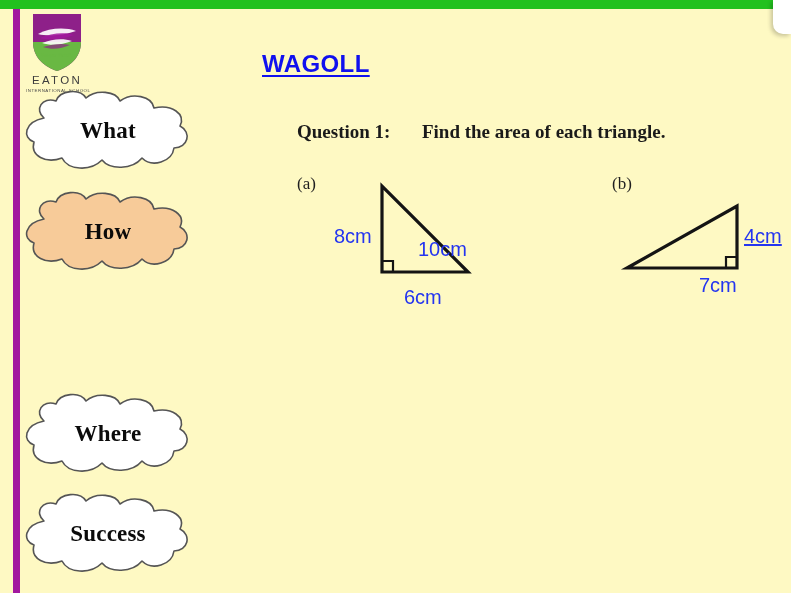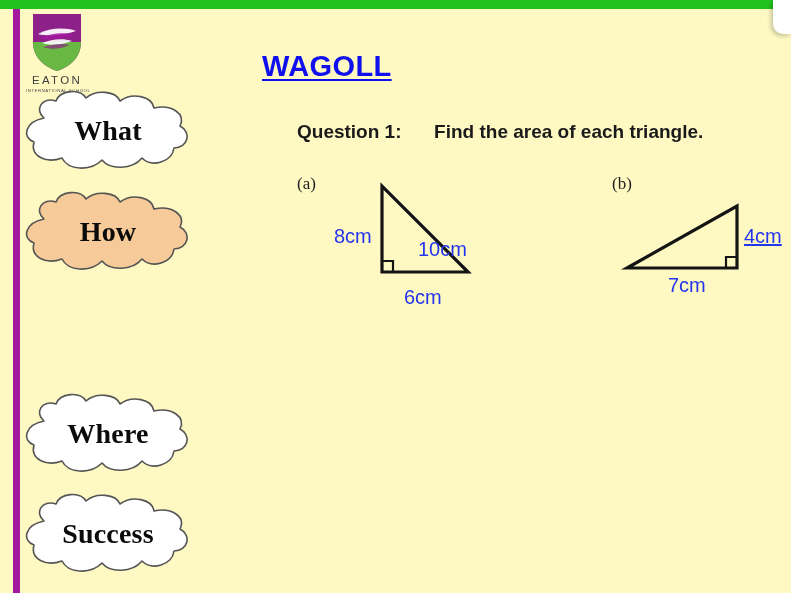--- a/index.html
+++ b/index.html
@@ -90,45 +90,45 @@
     position: absolute;
     left: 0;
     top: 0;
     width: 100%;
     height: 100%;
     display: flex;
     align-items: center;
     justify-content: center;
     font-family: "Liberation Serif", serif;
     font-weight: bold;
-    font-size: 28px;
+    font-size: 23px;
     color: #0b0b0b;
     letter-spacing: 0.2px;
     padding-left: 2px;
     box-sizing: border-box;
   }
 
   
   .wagoll {
     position: absolute;
     left: 262px;
     top: 50px;
     font-family: "Liberation Sans", sans-serif;
     font-weight: bold;
-    font-size: 29px;
+    font-size: 24px;
     color: #1010ee;
     text-decoration: underline;
     text-underline-offset: 3px;
     letter-spacing: 0.4px;
   }
   .question-line {
     position: absolute;
     left: 297px;
     top: 121px;
-    font-family: Liberation Sans, sans-serif;
+    font-family: Liberation Serif, serif;
     font-weight: bold;
     font-size: 19px;
     color: #1a1a1a;
     white-space: nowrap;
   }
   .question-line .q-gap {
     display: inline-block;
     width: 22px;
   }
 
@@ -152,21 +152,21 @@
     font-family: "Liberation Sans", sans-serif;
     font-size: 20px;
     font-weight: normal;
     color: #2435f0;
     white-space: nowrap;
   }
   .dim-a8   { left: 334px; top: 225px; }
   .dim-a10  { left: 418px; top: 206px; margin-top: 32px; }
   .dim-a6   { left: 404px; top: 286px; }
   .dim-b4   { left: 744px; top: 225px; text-decoration: underline; }
-  .dim-b7   { left: 668px; top: 274px; text-align: center; }
+  .dim-b7   { left: 699px; top: 274px; text-align: center; }
 </style>
 </head>
 <body>
 
 <div id="stage">
 
   <div class="top-green-bar"></div>
   <div class="left-purple-bar"></div>
   <div class="corner-panel"></div>
 

